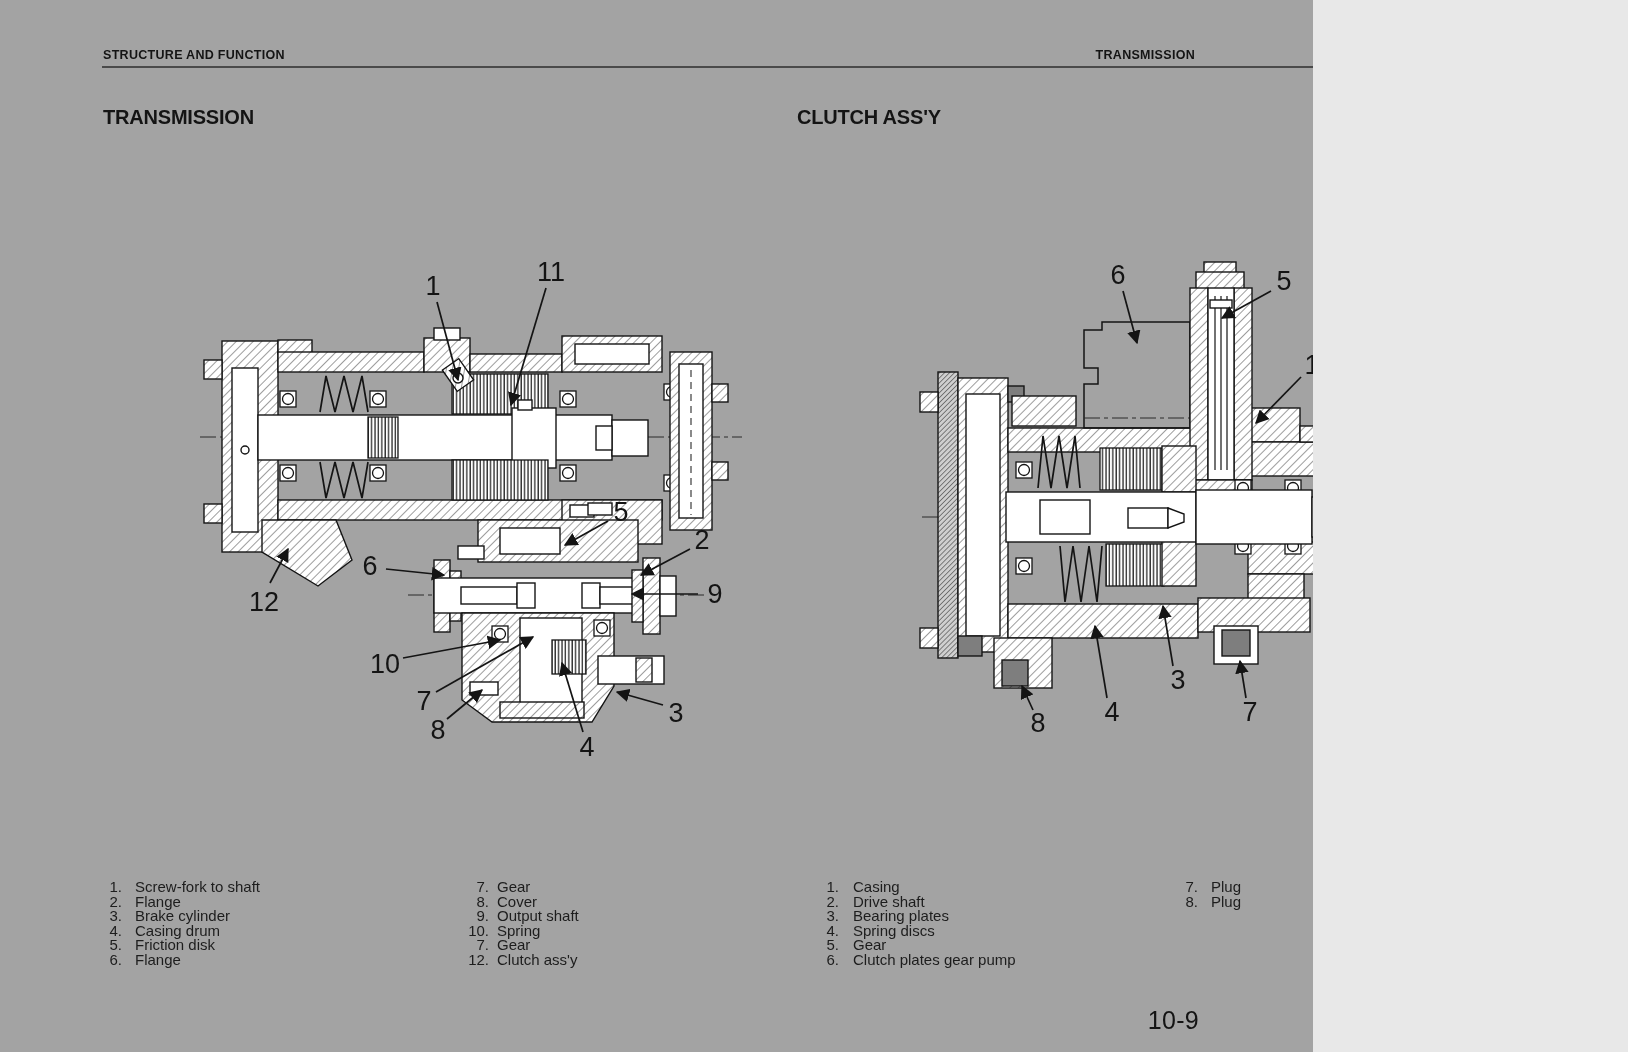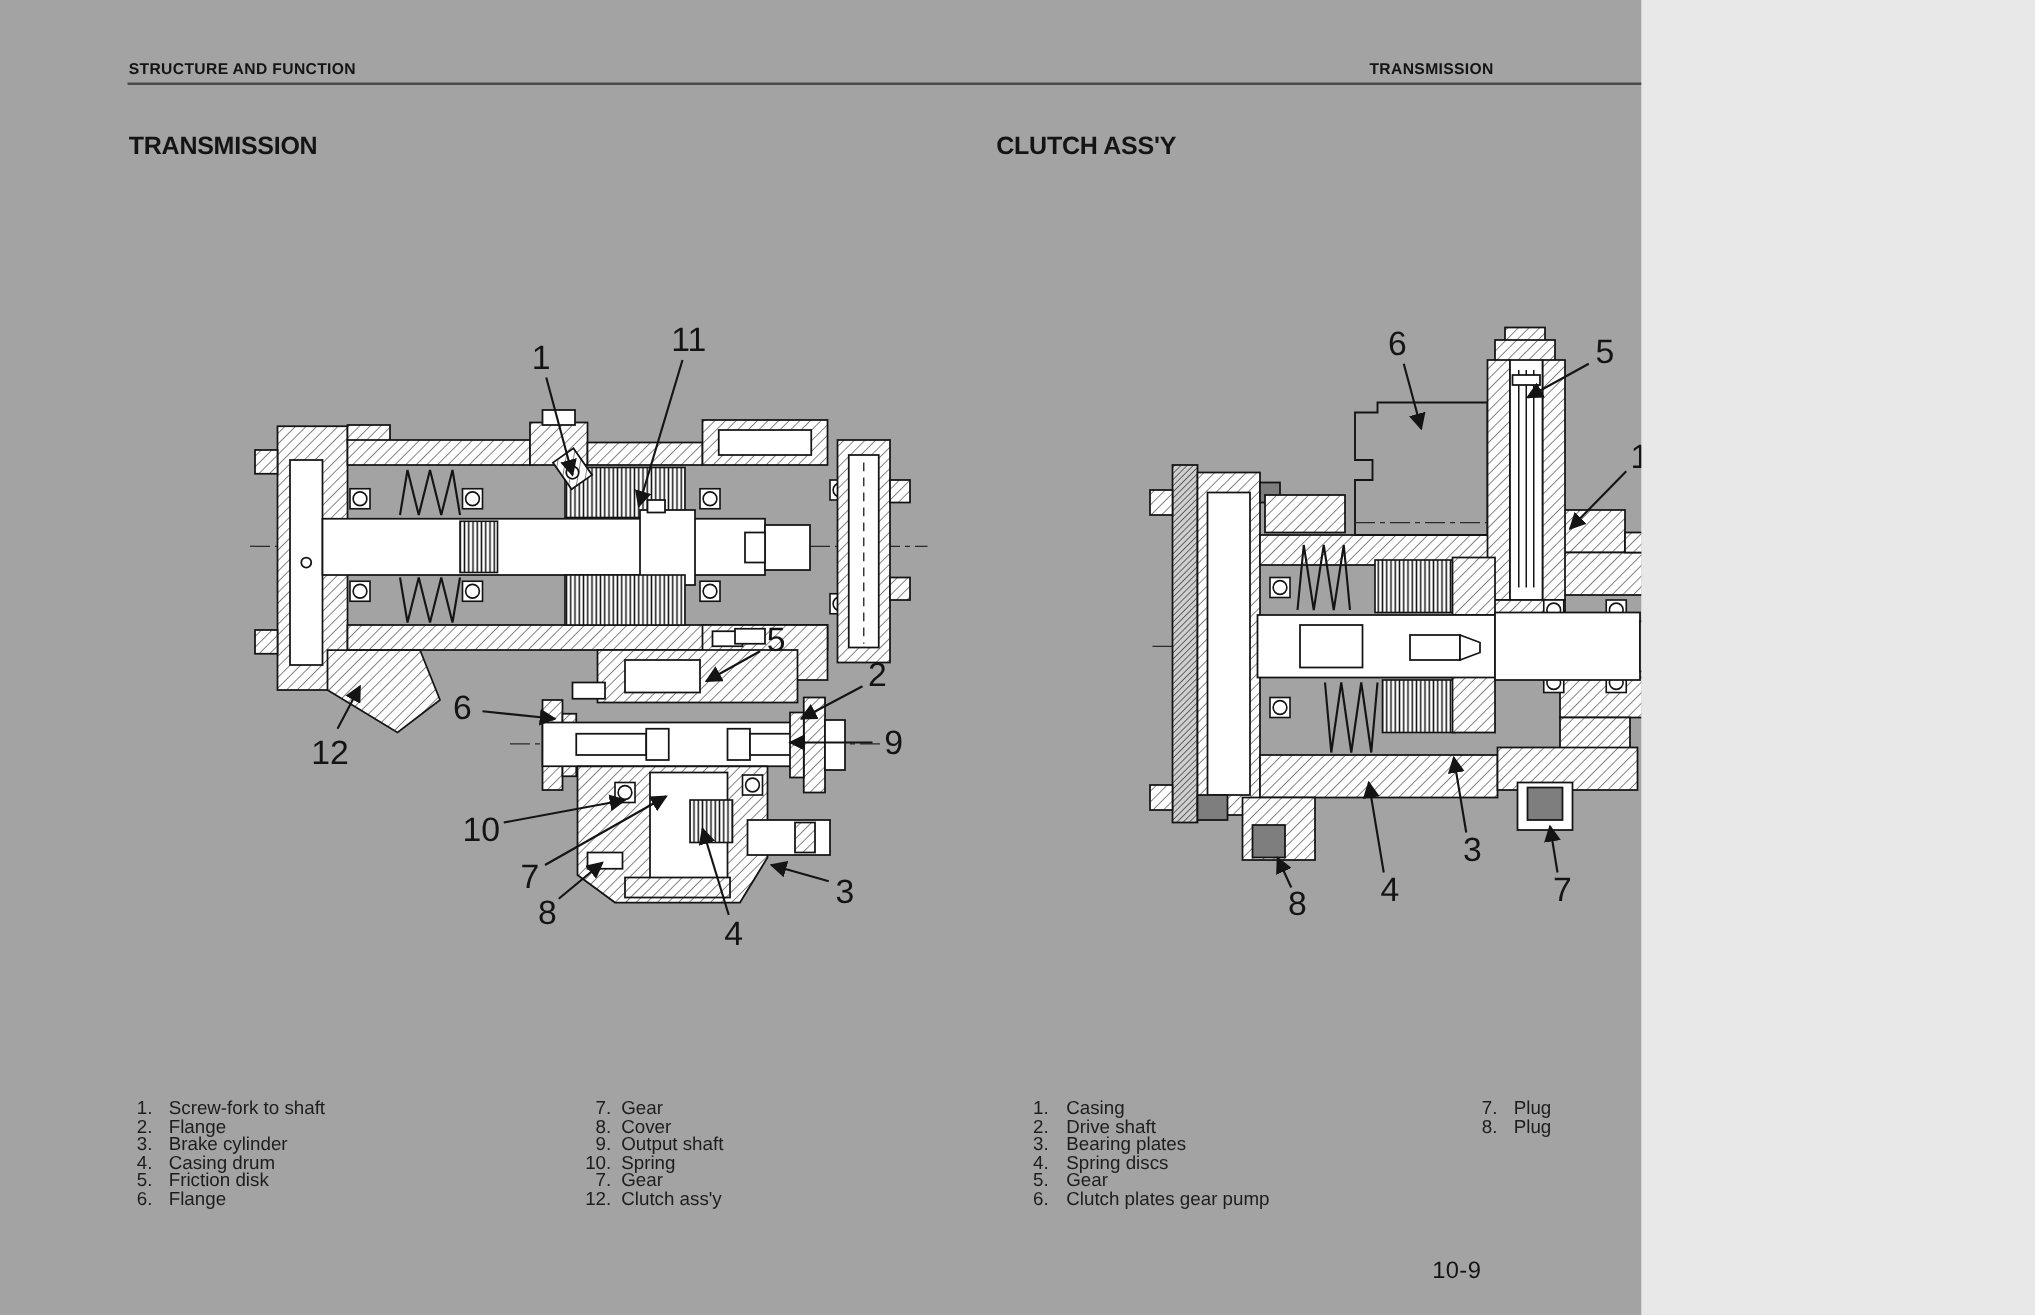--- a/index.html
+++ b/index.html
@@ -21,21 +21,21 @@
   .sp{fill:none;stroke:#141414;stroke-width:1.7;}
   .cl{stroke:#2a2a2a;stroke-width:1;stroke-dasharray:16 4 4 4;fill:none;}
   .dl{stroke:#2a2a2a;stroke-width:1.1;stroke-dasharray:7 5;fill:none;}
   .thin{fill:none;stroke:#141414;stroke-width:1.5;}
   .lead{stroke:#141414;stroke-width:1.7;fill:none;marker-end:url(#arr);}
   .cnum{font-family:"Liberation Sans",sans-serif;font-size:27px;fill:#141414;text-anchor:middle;}
   .plug{fill:#7e7e7e;stroke:#141414;stroke-width:1.4;}
   .plist{position:absolute;font-size:15px;line-height:14.5px;color:#1d1d1d;white-space:nowrap;}
   .prow .pnum{display:inline-block;width:var(--nw);text-align:right;}
   .prow .plabel{margin-left:var(--lm);}
-  .pageno{position:absolute;right:128px;top:1006px;font-size:19px;letter-spacing:.3px;}
+  .pageno{position:absolute;right:114px;top:1006px;font-size:25px;letter-spacing:.3px;}
 </style>
 </head>
 <body>
 
 <div class="page">
 
   <div class="hdr hdr-left">STRUCTURE AND FUNCTION</div>
   <div class="hdr hdr-right">TRANSMISSION</div>
   <div class="hdr-rule"></div>
 

